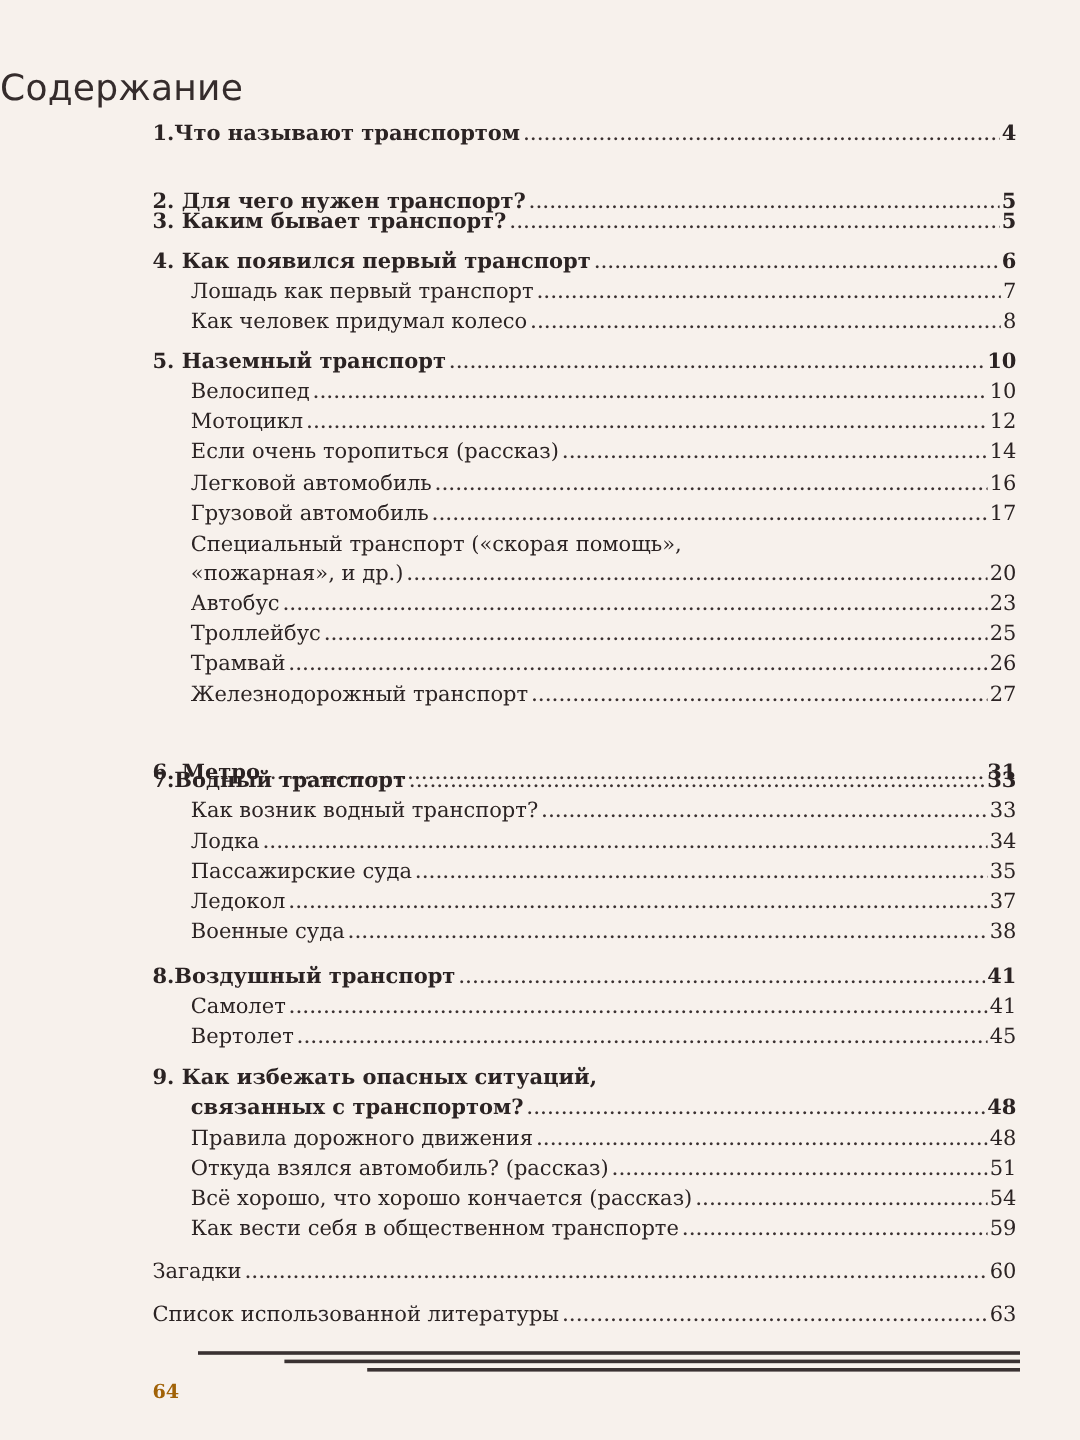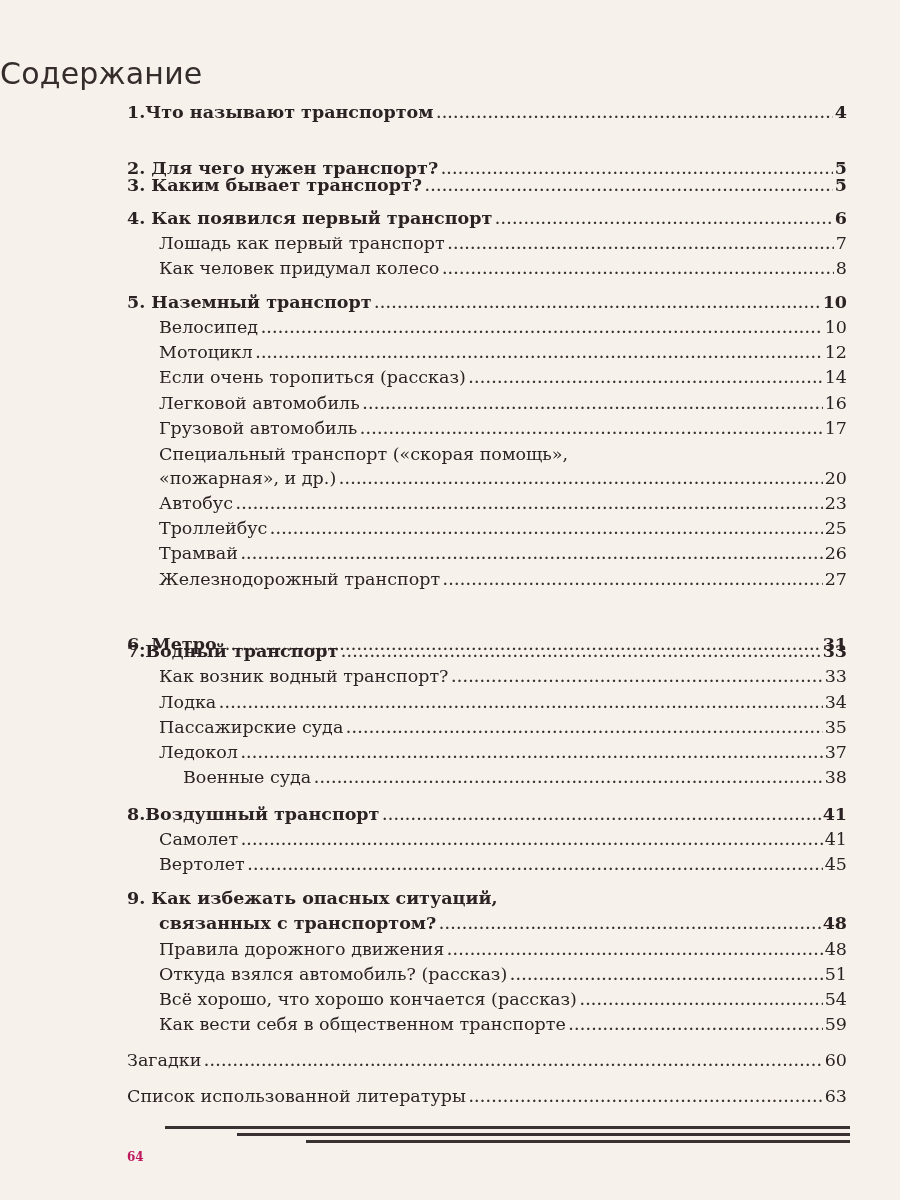--- a/index.html
+++ b/index.html
@@ -66,23 +66,23 @@
     .rule {
       position: absolute;
       height: 3px;
       background: #3a3232;
       right: 50px;
     }
     .page-number {
       position: absolute;
       left: 127px;
       top: 1150px;
-      font-size: 12px;
+      font-size: 16px;
       font-weight: bold;
-      color: #be185d;
+      color: #a16207;
     }
   </style>
 </head>
 <body>
 
 <div class="page-title">Содержание</div>
 
 <div class="toc" id="toc">
     <div class="toc-row chapter" style="top: 100px;">
       <span class="label">1.Что называют транспортом</span>
@@ -197,21 +197,21 @@
     <div class="toc-row sub" style="top: 715px;">
       <span class="label">Пассажирские суда</span>
       <span class="leader"></span>
       <span class="page">35</span>
     </div>
     <div class="toc-row sub" style="top: 740px;">
       <span class="label">Ледокол</span>
       <span class="leader"></span>
       <span class="page">37</span>
     </div>
-    <div class="toc-row sub" style="top: 765px; margin-left: 24px;">
+    <div class="toc-row sub" style="top: 765px;">
       <span class="label">Военные суда</span>
       <span class="leader"></span>
       <span class="page">38</span>
     </div>
     <div class="toc-row chapter" style="top: 802px;">
       <span class="label">8.Воздушный транспорт</span>
       <span class="leader"></span>
       <span class="page">41</span>
     </div>
     <div class="toc-row sub" style="top: 827px;">

